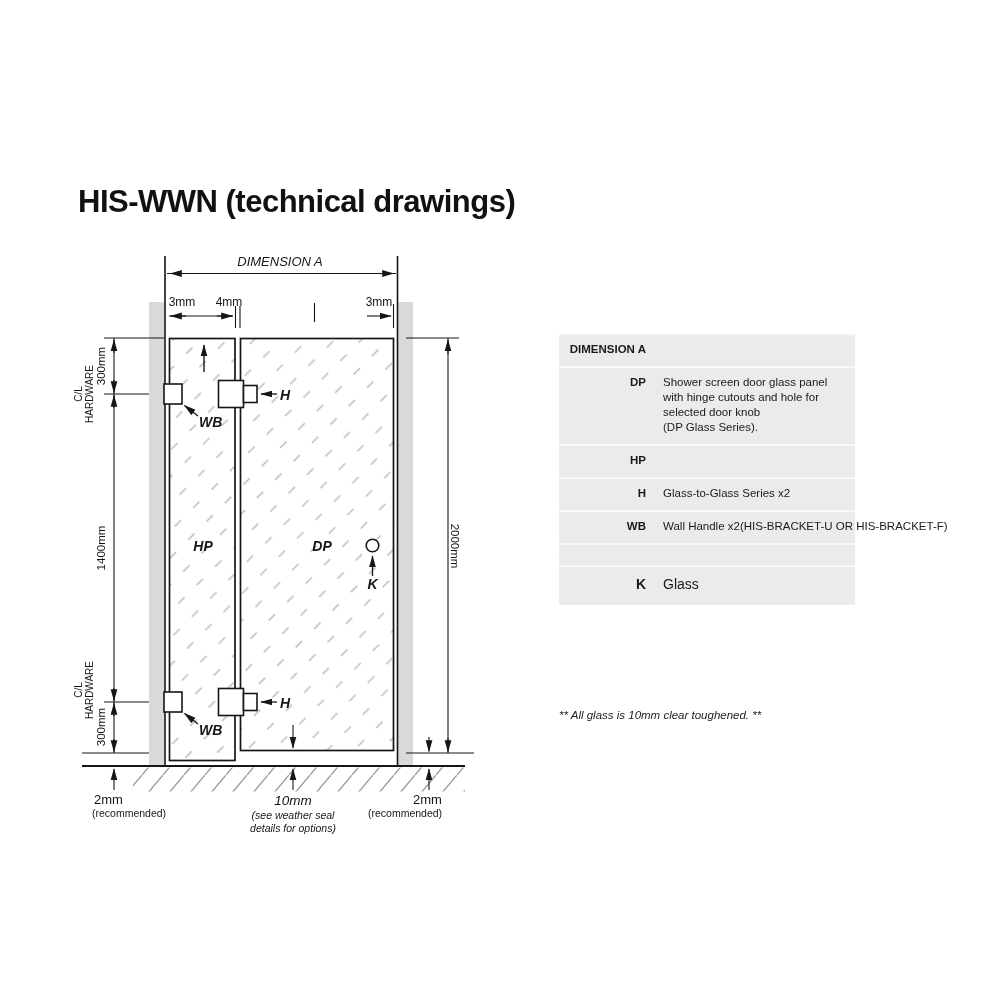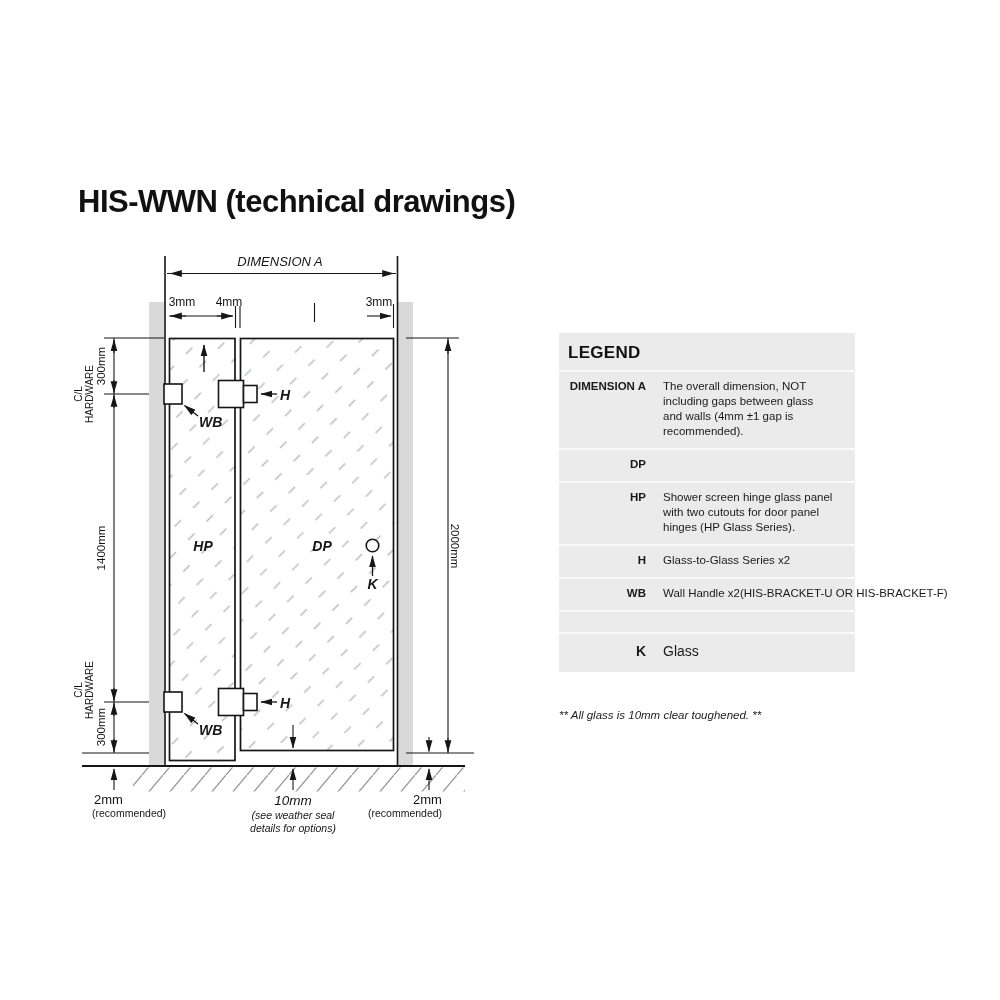--- a/index.html
+++ b/index.html
@@ -145,37 +145,33 @@
     <text class="t-b" x="78" y="804">2mm</text>
     <text class="t-sm" x="76" y="817">(recommended)</text>
     <text class="t-10" x="277" y="805" text-anchor="middle">10mm</text>
     <text class="t-smi" x="277" y="819" text-anchor="middle">(see weather seal</text>
     <text class="t-smi" x="277" y="832" text-anchor="middle">details for options)</text>
     <text class="t-b" x="397" y="804">2mm</text>
     <text class="t-sm" x="352" y="817">(recommended)</text>
   </svg>
 
   <div class="legend">
-    <div class="legend-heading">LEGEND</div>
 
     <div class="legend-row">
       <div class="term">DIMENSION A</div>
-      <div class="def">The overall dimension, NOT
-including gaps between glass
-and walls (4mm ±1 gap is
-recommended).</div>
     </div>
     <div class="legend-row">
       <div class="term">DP</div>
+      <div class="def">Shower screen door glass panel
+with hinge cutouts and hole for
+selected door knob
+(DP Glass Series).</div>
     </div>
     <div class="legend-row">
       <div class="term">HP</div>
-      <div class="def">Shower screen hinge glass panel
-with two cutouts for door panel
-hinges (HP Glass Series).</div>
     </div>
     <div class="legend-row">
       <div class="term">H</div>
       <div class="def">Glass-to-Glass Series x2</div>
     </div>
     <div class="legend-row row-wb">
       <div class="term">WB</div>
       <div class="def">Wall Handle x2(HIS-BRACKET-U OR HIS-BRACKET-F)</div>
     </div>
     <div class="legend-row row-empty">

